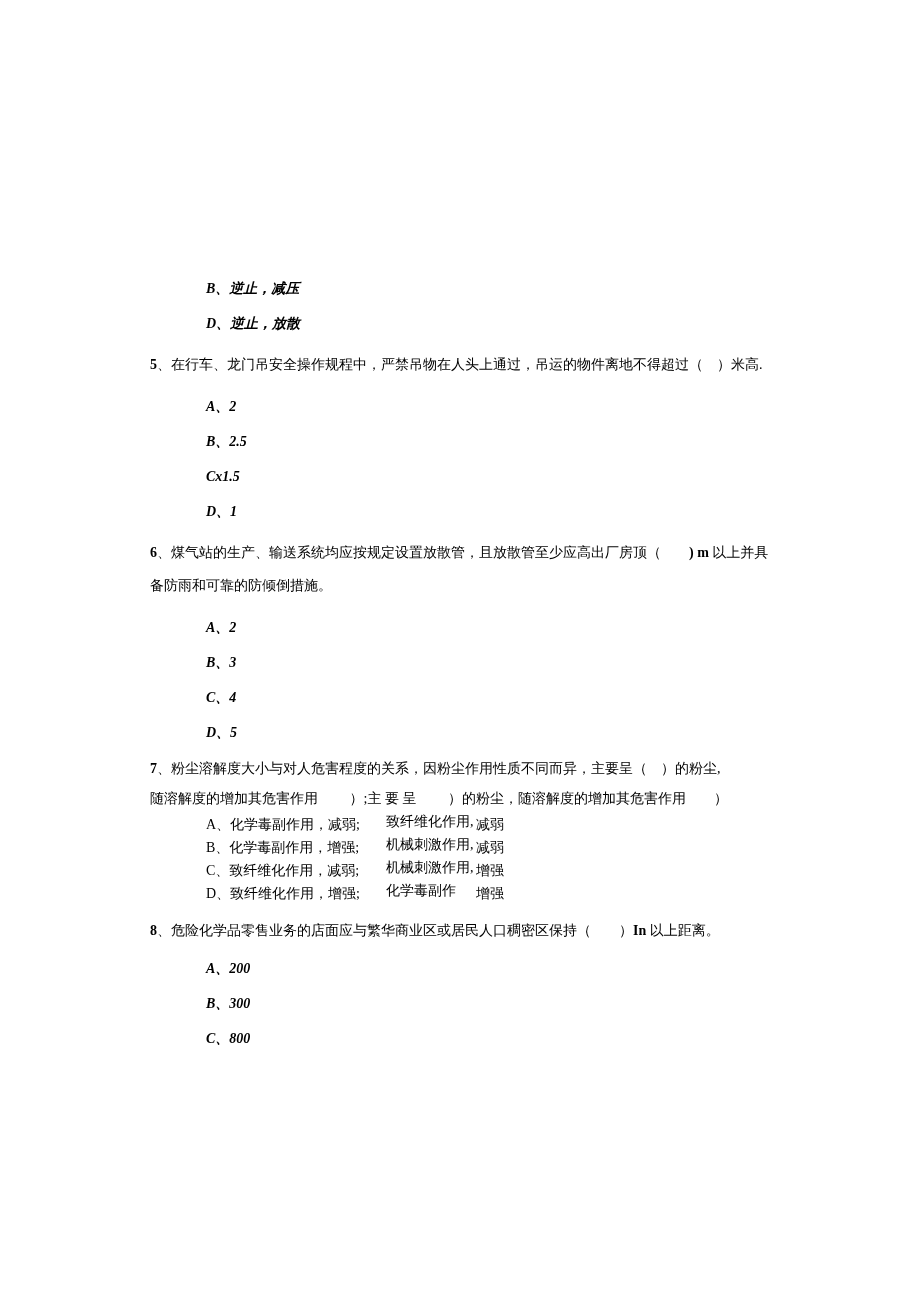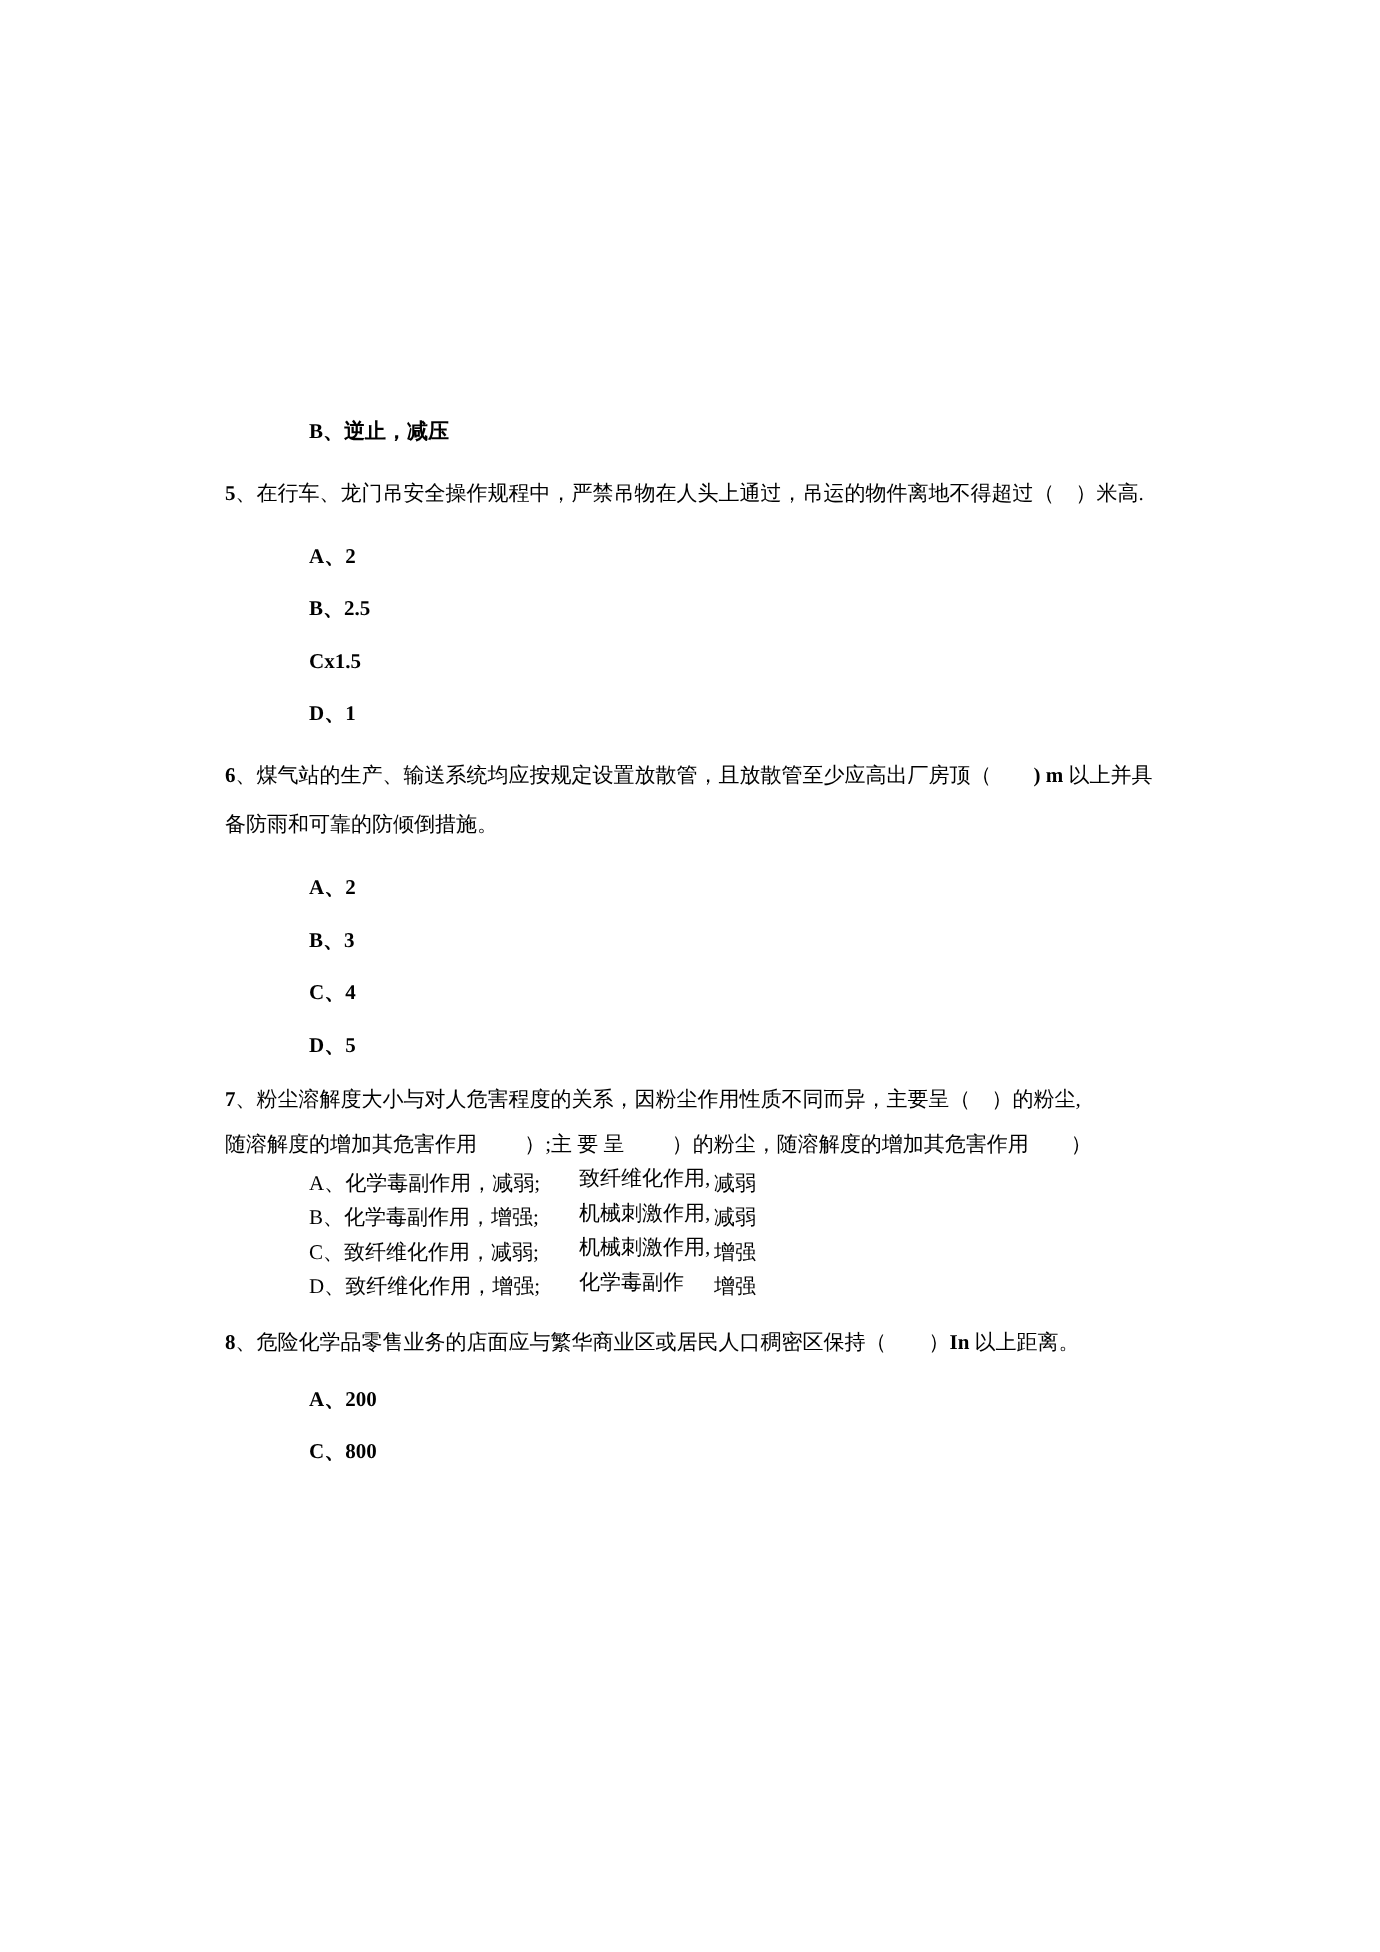--- a/index.html
+++ b/index.html
@@ -13,20 +13,21 @@
   }
   .page {
     width: 920px;
     min-height: 1301px;
     box-sizing: border-box;
     padding: 278px 150px 0 150px;
   }
   .opt-line {
     margin: 0 0 14px 56px;
     font-weight: bold;
+    font-style: italic;
   }
   .opt-line-complex {
     margin: 0 0 2px 56px;
     font-weight: normal;
     display: flex;
     align-items: flex-start;
   }
   .col1 { width: 180px; flex-shrink: 0; }
   .col2 { width: 90px; flex-shrink: 0; line-height: 1.2; }
   .col3 { width: 60px; flex-shrink: 0; }
@@ -44,20 +45,21 @@
   .bold {
     font-weight: bold;
   }
 </style>
 </head>
 <body>
 
 <div class="page">
 
   <div class="opt-line">B、逆止，减压</div>
+  <div class="opt-line">D、逆止，放散</div>
 
   <div class="q-line">
     <span class="qnum">5</span><span>、在行车、龙门吊安全操作规程中，严禁吊物在人头上通过，吊运的物件离地不得超过（　）米高.</span>
   </div>
   <div class="opt-line">A、2</div>
   <div class="opt-line">B、2.5</div>
   <div class="opt-line">Cx1.5</div>
   <div class="opt-line">D、1</div>
 
   <div class="q-line">
@@ -91,15 +93,16 @@
   <div class="opt-line-complex" style="margin-bottom:14px;">
     <span class="col1">D、致纤维化作用，增强;</span>
     <span class="col2">化学毒副作</span>
     <span class="col3">增强</span>
   </div>
 
   <div class="q-line" style="line-height:1.8; margin-bottom:14px;">
     <span class="qnum">8</span><span>、危险化学品零售业务的店面应与繁华商业区或居民人口稠密区保持（　　）</span><span class="bold">In</span><span> 以上距离。</span>
   </div>
   <div class="opt-line">A、200</div>
+  <div class="opt-line">B、300</div>
   <div class="opt-line">C、800</div>
 
 </div>
 
 </body></html>

